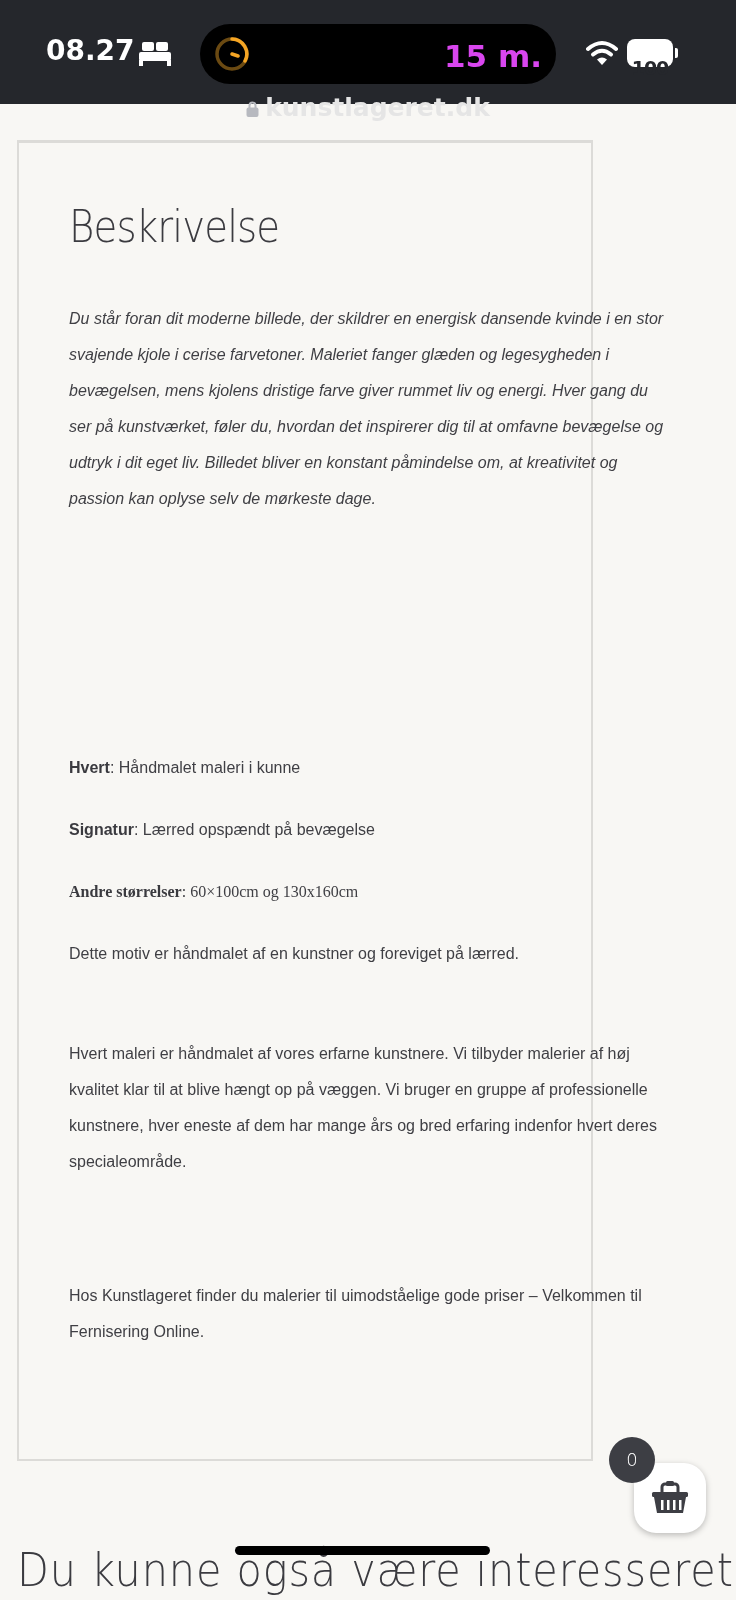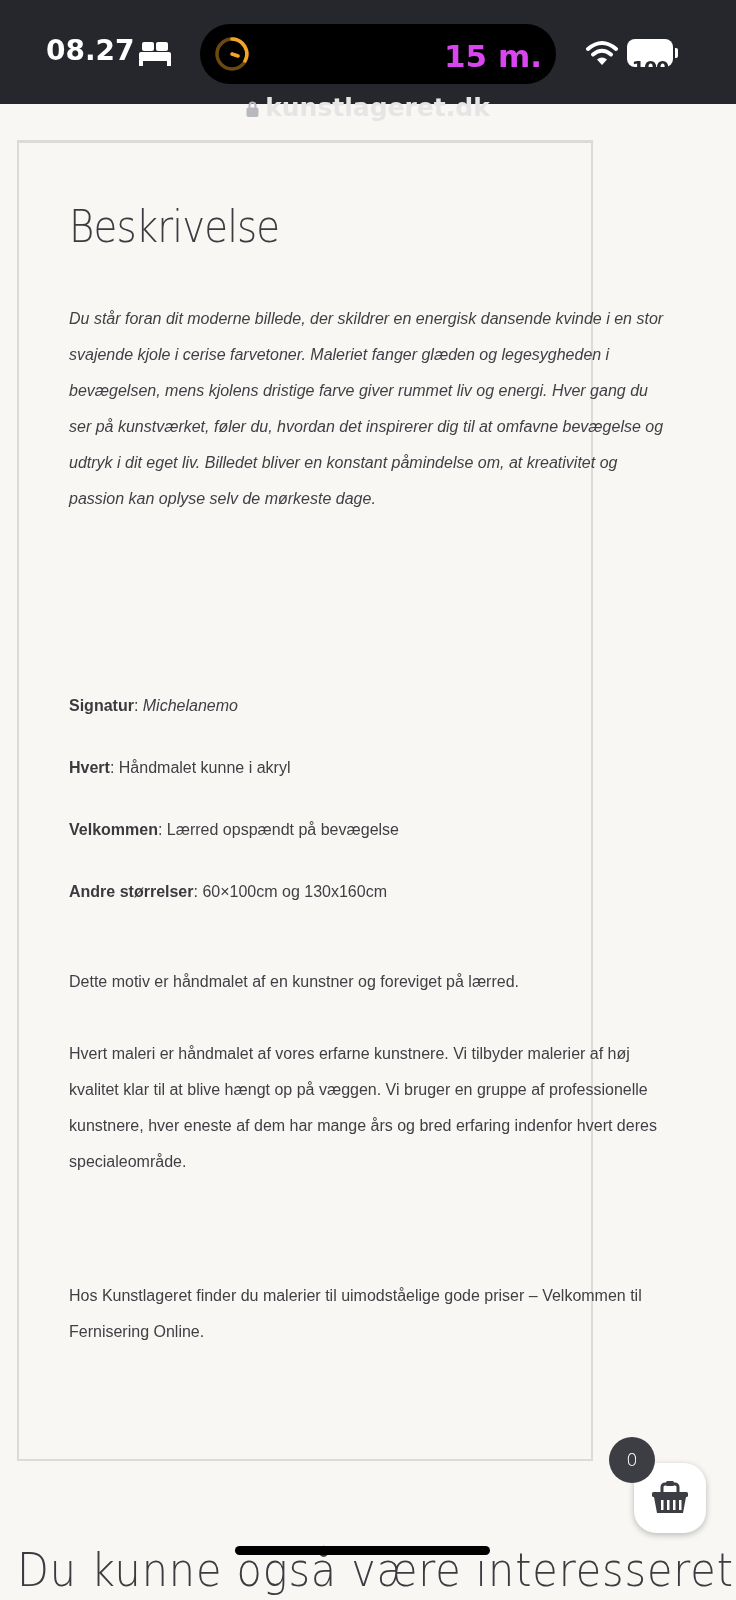--- a/index.html
+++ b/index.html
@@ -26,22 +26,22 @@
   .panel { position: absolute; left: 17px; top: 140px; width: 576px; height: 1321px; border: 2px solid #dcdbd8; border-top-width: 3px; background: #f8f7f4; }
   .heading { position: absolute; left: 50px; top: 58px; font-family: "DejaVu Sans", sans-serif; font-weight: 200; font-size: 44px; color: #3b3b40; letter-spacing: -1px; transform: scaleX(0.88); transform-origin: left top; -webkit-text-stroke: 0px; font-stretch: condensed; }
   .body-text { position: absolute; left: 50px; width: 600px; font-family: "Liberation Sans", sans-serif; font-size: 16px; line-height: 36px; color: #3f3f44; }
   .italic { font-style: italic; }
   .intro { top: 158px; }
   .spec { top: 0; }
   .spec b { font-weight: bold; color: #3a3a3f; }
   .spec-signatur { top: 545px; }
   .spec-teknik { top: 607px; }
   .spec-materiale { top: 669px; }
-  .spec-sizes { top: 731px; }
-  .para1 { top: 793px; margin-top: 28px; }
+  .spec-sizes { top: 731px; font-family: Liberation Serif, serif; }
+  .para1 { top: 793px; }
   .para2 { top: 893px; }
   .para3 { top: 1135px; }
 
   
   .cart-btn { position: absolute; left: 634px; top: 1463px; width: 72px; height: 70px; background: #ffffff; border-radius: 22px; box-shadow: 0 2px 6px rgba(0,0,0,0.25); }
   .basket-icon { position: absolute; left: 17px; top: 16px; width: 38px; height: 36px; }
   .cart-badge { position: absolute; left: 609px; top: 1437px; width: 46px; height: 46px; background: #3d3e44; border-radius: 50%; color: #ffffff; text-align: center; line-height: 46px; font-family: "DejaVu Sans", sans-serif; font-size: 18px; font-weight: 300; }
 
   
   .related-heading { position: absolute; left: 17px; top: 1543px; white-space: nowrap; font-family: "DejaVu Sans", sans-serif; font-weight: 200; font-size: 46px; color: #3b3b40; letter-spacing: 1px; transform: scaleX(0.9); transform-origin: left top; }
@@ -89,25 +89,24 @@
       <rect x="0.5" y="6.5" width="12" height="9.5" rx="2" fill="#b7b9bf"></rect>
     </svg><span class="url-text">kunstlageret.dk</span>
   </div>
 </div>
 
 <div class="panel">
   <h2 class="heading">Beskrivelse</h2>
 
   <p class="body-text italic intro">Du står foran dit moderne billede, der skildrer en energisk dansende kvinde i en stor svajende kjole i cerise farvetoner. Maleriet fanger glæden og legesygheden i bevægelsen, mens kjolens dristige farve giver rummet liv og energi. Hver gang du ser på kunstværket, føler du, hvordan det inspirerer dig til at omfavne bevægelse og udtryk i dit eget liv. Billedet bliver en konstant påmindelse om, at kreativitet og passion kan oplyse selv de mørkeste dage.</p>
 
-  <p class="body-text spec spec-signatur"><b>Signatur</b><span>: </span><em>Michelanemo</em></p>
 
-  <p class="body-text spec spec-teknik"><b>Hvert</b><span>: </span><span>Håndmalet kunne i akryl</span></p>
+  <p class="body-text spec spec-teknik"><b>Hvert</b><span>: </span><span>Håndmalet maleri i kunne</span></p>
 
-  <p class="body-text spec spec-materiale"><b>Velkommen</b><span>: </span><span>Lærred opspændt på bevægelse</span></p>
+  <p class="body-text spec spec-materiale"><b>Signatur</b><span>: </span><span>Lærred opspændt på bevægelse</span></p>
 
   <p class="body-text spec spec-sizes"><b>Andre størrelser</b><span>: </span><span>60×100cm og 130x160cm</span></p>
 
   <p class="body-text para1">Dette motiv er håndmalet af en kunstner og foreviget på lærred.</p>
   <p class="body-text para3">Hos Kunstlageret finder du malerier til uimodståelige gode priser – Velkommen til Fernisering Online.</p>
   <p class="body-text para2">Hvert maleri er håndmalet af vores erfarne kunstnere. Vi tilbyder malerier af høj kvalitet klar til at blive hængt op på væggen. Vi bruger en gruppe af professionelle kunstnere, hver eneste af dem har mange års og bred erfaring indenfor hvert deres specialeområde.</p>
 </div>
 
 <h2 class="related-heading">Du kunne også være interesseret</h2>
 

